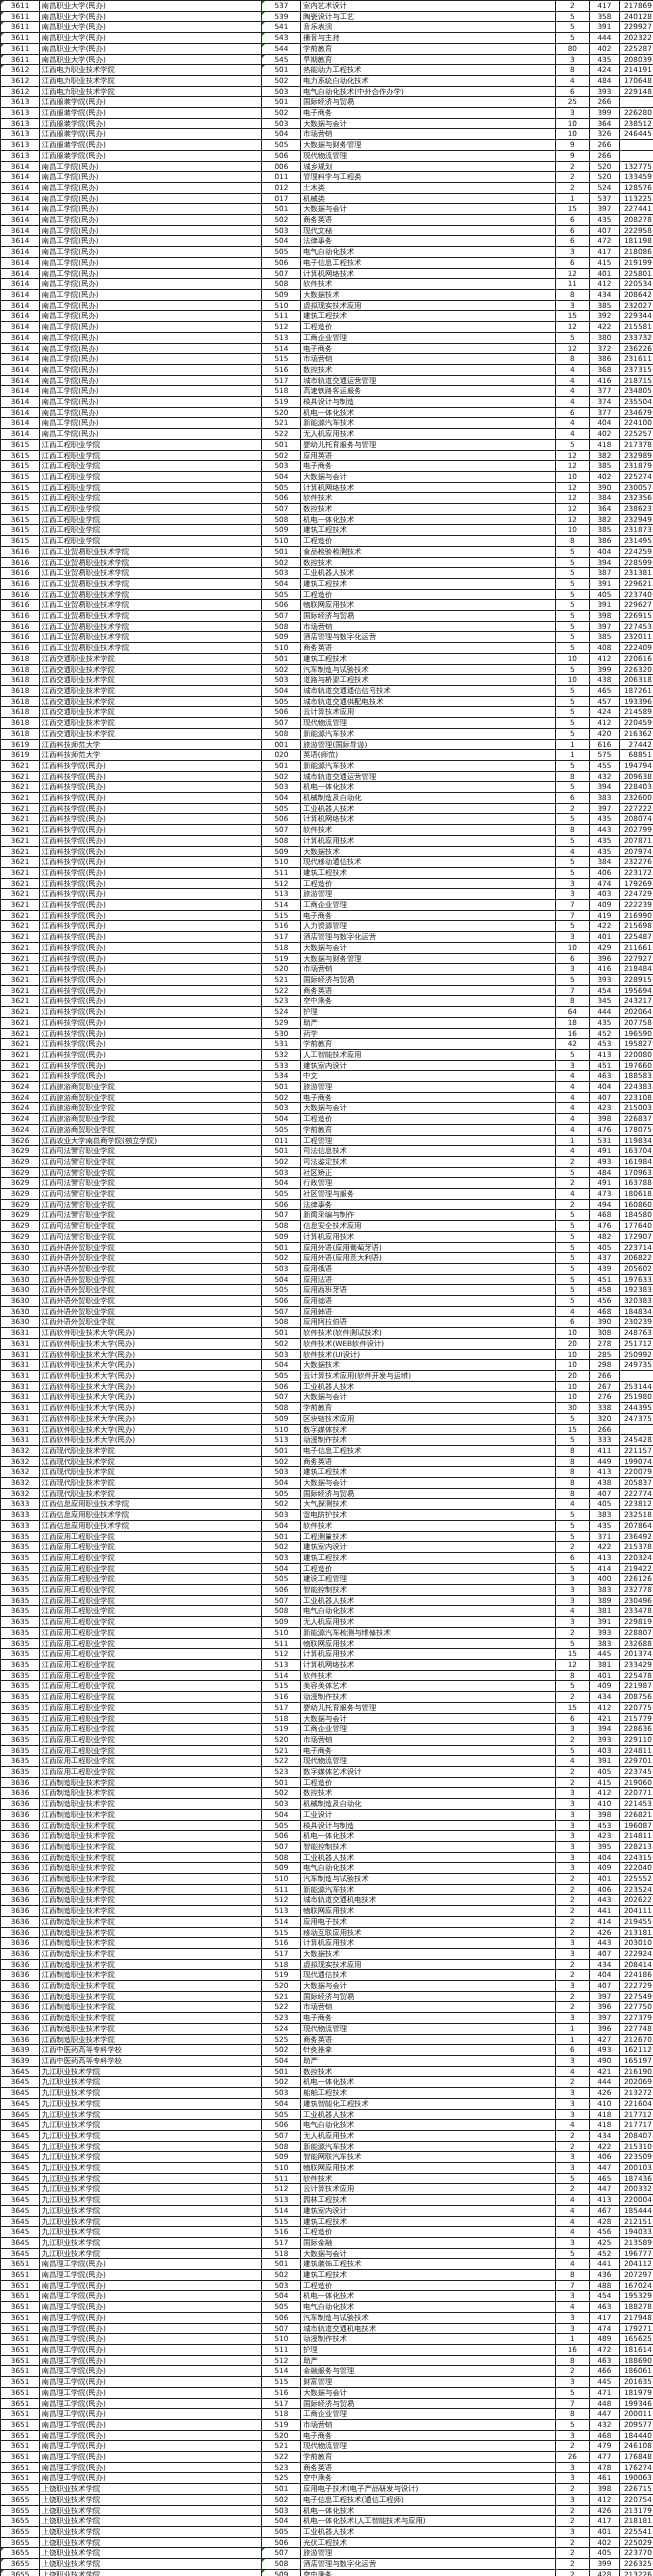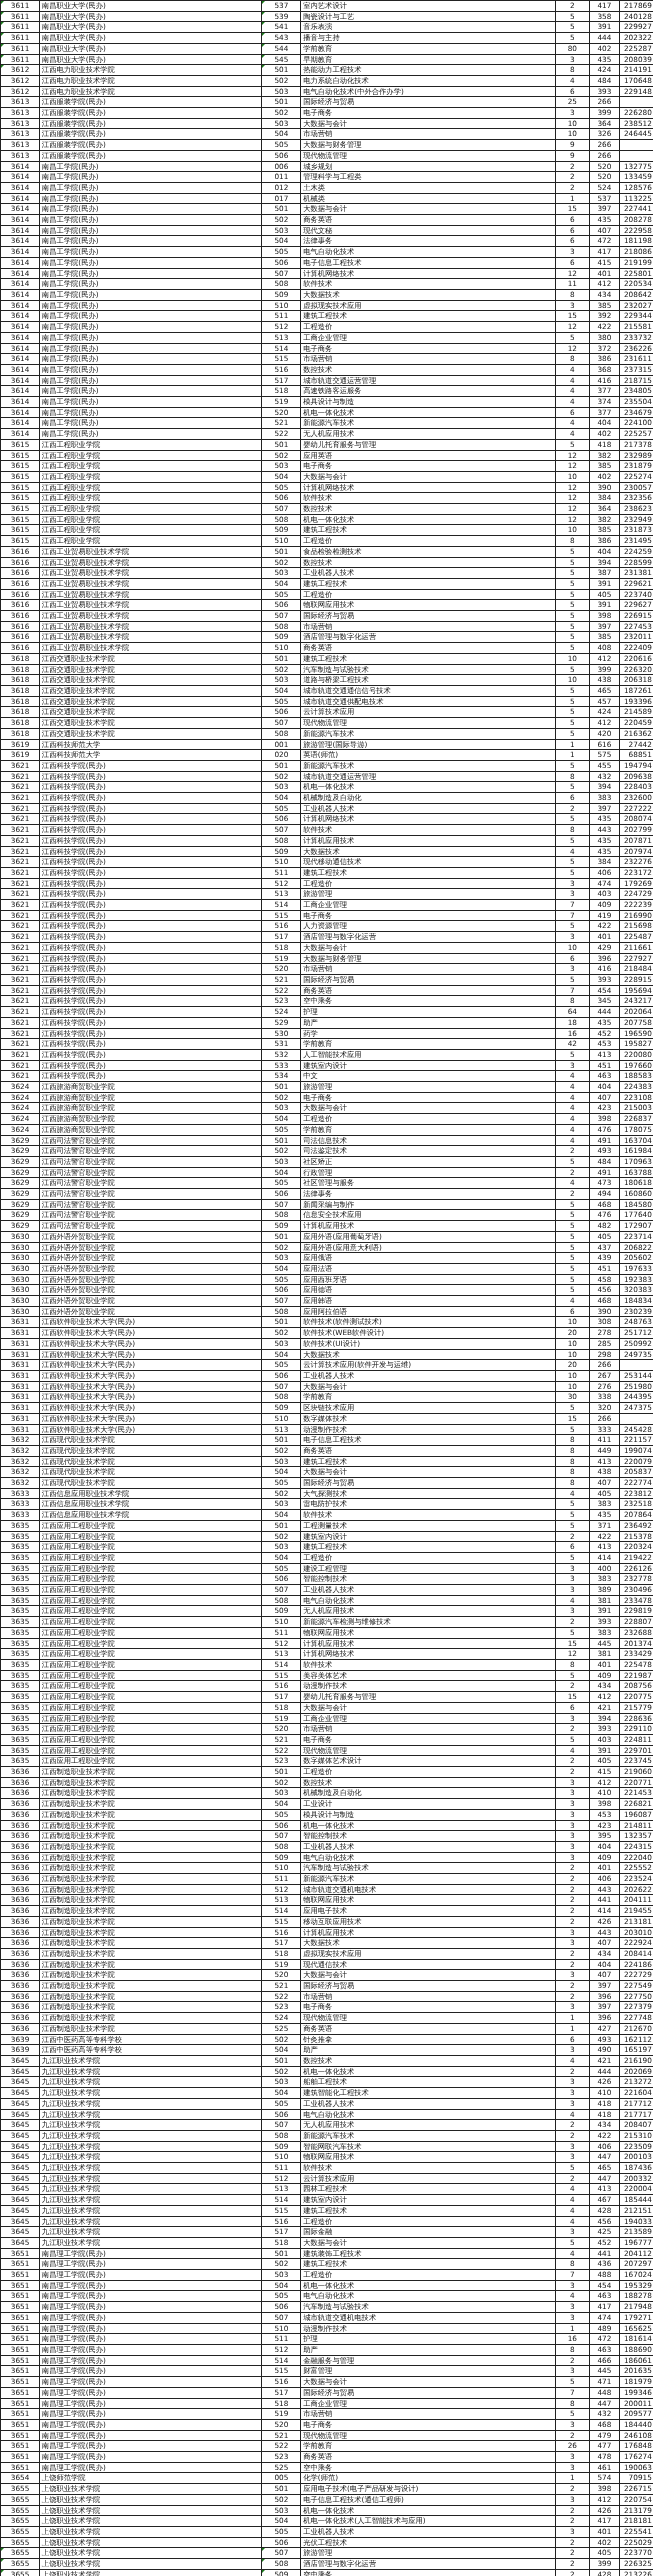--- a/index.html
+++ b/index.html
@@ -979,20 +979,29 @@
       <tr>
         <td class="c-code">3624</td>
         <td class="c-school">江西旅游商贸职业学院</td>
         <td class="c-mcode">505</td>
         <td class="c-major">学前教育</td>
         <td class="c-num">4</td>
         <td class="c-num">476</td>
         <td class="c-rank">178075</td>
       </tr>
       <tr>
+        <td class="c-code">3626</td>
+        <td class="c-school">江西农业大学南昌商学院(独立学院)</td>
+        <td class="c-mcode">011</td>
+        <td class="c-major">工程管理</td>
+        <td class="c-num">1</td>
+        <td class="c-num">531</td>
+        <td class="c-rank">119834</td>
+      </tr>
+      <tr>
         <td class="c-code">3629</td>
         <td class="c-school">江西司法警官职业学院</td>
         <td class="c-mcode">501</td>
         <td class="c-major">司法信息技术</td>
         <td class="c-num">4</td>
         <td class="c-num">491</td>
         <td class="c-rank">163704</td>
       </tr>
       <tr>
         <td class="c-code">3629</td>
@@ -1570,21 +1579,21 @@
         <td class="c-num">423</td>
         <td class="c-rank">214811</td>
       </tr>
       <tr>
         <td class="c-code">3636</td>
         <td class="c-school">江西制造职业技术学院</td>
         <td class="c-mcode">507</td>
         <td class="c-major">智能控制技术</td>
         <td class="c-num">3</td>
         <td class="c-num">395</td>
-        <td class="c-rank">132357</td>
+        <td class="c-rank">228213</td>
       </tr>
       <tr>
         <td class="c-code">3636</td>
         <td class="c-school">江西制造职业技术学院</td>
         <td class="c-mcode">508</td>
         <td class="c-major">工业机器人技术</td>
         <td class="c-num">3</td>
         <td class="c-num">404</td>
         <td class="c-rank">224315</td>
       </tr>
@@ -2104,29 +2113,20 @@
       <tr>
         <td class="c-code">3651</td>
         <td class="c-school">南昌理工学院(民办)</td>
         <td class="c-mcode">525</td>
         <td class="c-major">空中乘务</td>
         <td class="c-num">3</td>
         <td class="c-num">461</td>
         <td class="c-rank">190063</td>
       </tr>
       <tr>
-        <td class="c-code">3654</td>
-        <td class="c-school">上饶师范学院</td>
-        <td class="c-mcode">005</td>
-        <td class="c-major">化学(师范)</td>
-        <td class="c-num">1</td>
-        <td class="c-num">574</td>
-        <td class="c-rank">70915</td>
-      </tr>
-      <tr>
         <td class="c-code">3655</td>
         <td class="c-school">上饶职业技术学院</td>
         <td class="c-mcode">501</td>
         <td class="c-major">应用电子技术(电子产品研发与设计)</td>
         <td class="c-num">2</td>
         <td class="c-num">398</td>
         <td class="c-rank">226715</td>
       </tr>
       <tr>
         <td class="c-code">3655</td>

